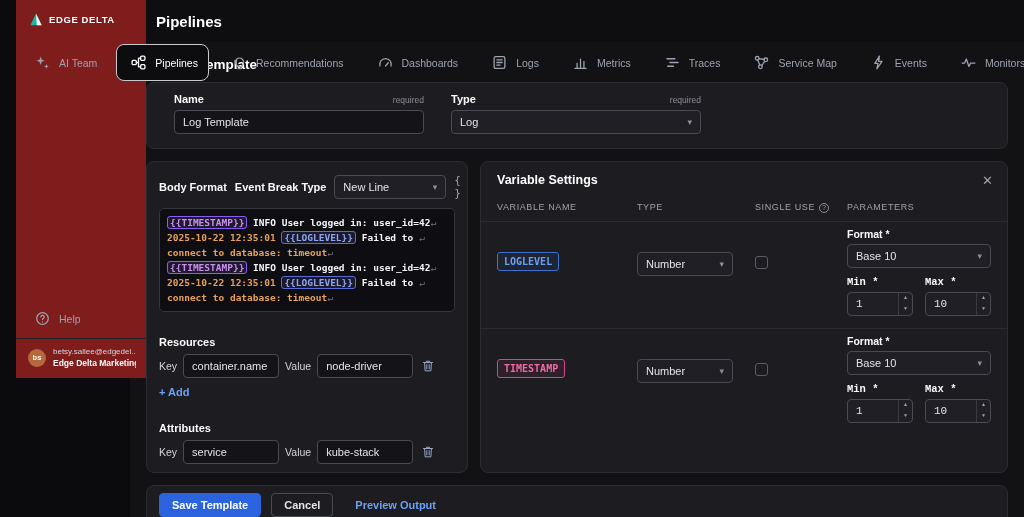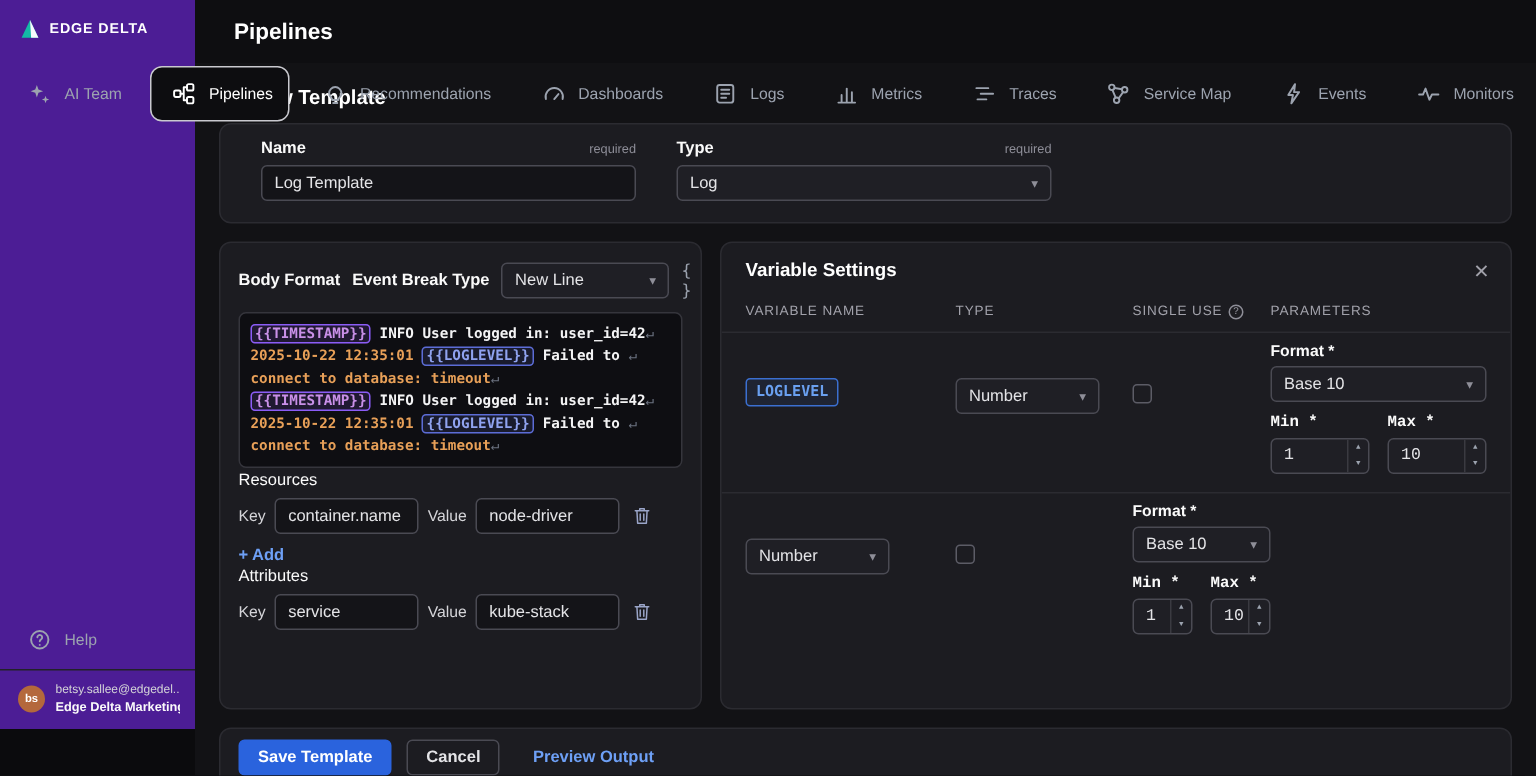--- a/index.html
+++ b/index.html
@@ -5,22 +5,22 @@
   * { box-sizing: border-box; margin: 0; padding: 0; }
   html,body { width:1024px; height:517px; overflow:hidden; }
   body {
     background:#0b0b0d;
     font-family:"Liberation Sans", sans-serif;
     color:#e4e4e7;
     font-size:11px;
   }
   
   .sidebar {
-    position:fixed; left:0; top:0; width:130px; height:486px;
-    background:#4c1d95; display:flex; flex-direction:column;
+    position:fixed; left:16px; top:0; width:130px; height:378px;
+    background:#7f1d1d; display:flex; flex-direction:column;
   }
   .logo-row { display:flex; align-items:center; gap:5px; padding:12px 10px 10px 12px; }
   .logo-glyph { width:16px; height:15px; display:inline-flex; }
   .logo-glyph svg { width:100%; height:100%; }
   .logo-text { font-size:9.5px; font-weight:bold; letter-spacing:.6px; color:#fff; white-space:nowrap; }
   .side-nav { display:flex; flex-direction:row; padding-top:6px; }
   .side-item {
     display:flex; align-items:center; gap:9px; height:37px;
     padding:0 10px 0 14px; color:#9ca3af; cursor:pointer; margin:1px 4px;
     border:1px solid transparent; border-radius:8px;
@@ -78,21 +78,21 @@
     background:#0e0e12; border:1px solid #35353c; border-radius:5px; padding:6px 7px;
     font-family:"DejaVu Sans Mono", monospace; font-size:9.5px; line-height:15px; overflow:hidden; height:104px;
   }
   .code-line { white-space:nowrap; }
   .tok-text { color:#f4f4f5; font-weight:bold; }
   .tok-str { color:#e8a058; font-weight:bold; }
   .tok-ret { color:#6b7280; }
   .tok-ts, .tok-ll { border-radius:3px; padding:0 2px; border:1px solid; font-weight:bold; }
   .tok-ts { color:#c990e8; border-color:#8b5cf6; background:rgba(139,92,246,.14); }
   .tok-ll { color:#90a3f0; border-color:#5c6cd6; background:rgba(92,108,214,.14); }
-  .sec-title { font-size:11px; font-weight:normal; color:#fafafa; margin:2px 0 6px 0; }
+  .sec-title { font-size:11px; font-weight:bold; color:#fafafa; margin:24px 0 6px 0; }
   .kv-row { display:flex; align-items:center; gap:6px; }
   .kv-label { font-size:10.5px; color:#d4d4d8; flex:none; }
   .kv-input { width:96px; height:24px; }
   .trash-btn { width:14px; height:14px; color:#9aa5c9; cursor:pointer; display:inline-flex; margin-left:2px; }
   .trash-btn svg { width:100%; height:100%; }
   .add-link { color:#6ea0f6; font-size:11px; font-weight:bold; margin:8px 0 0 0; display:inline-block; cursor:pointer; }
   
   .var-panel { flex:1; display:flex; flex-direction:column; overflow:hidden; padding:0; }
   .var-head { display:flex; align-items:center; justify-content:space-between; padding:11px 14px 9px 16px; }
   .var-title { font-size:12.5px; font-weight:bold; color:#fff; }
@@ -393,20 +393,23 @@
                         <span>▲</span>
                         <span>▼</span>
                       </span>
           </div>
         </div>
       </div>
     </div>
   </div>
 <div class="var-divider"></div>
   <div class="var-row">
+    <div class="vr-name">
+      <span class="var-badge badge-pink">TIMESTAMP</span>
+    </div>
     <div class="vr-type">
       <div class="select type-select">
         <span class="sel-value">Number</span>
         <span class="chev">▾</span>
       </div>
     </div>
     <div class="vr-single">
       <span class="checkbox"></span>
     </div>
     <div class="vr-params">

